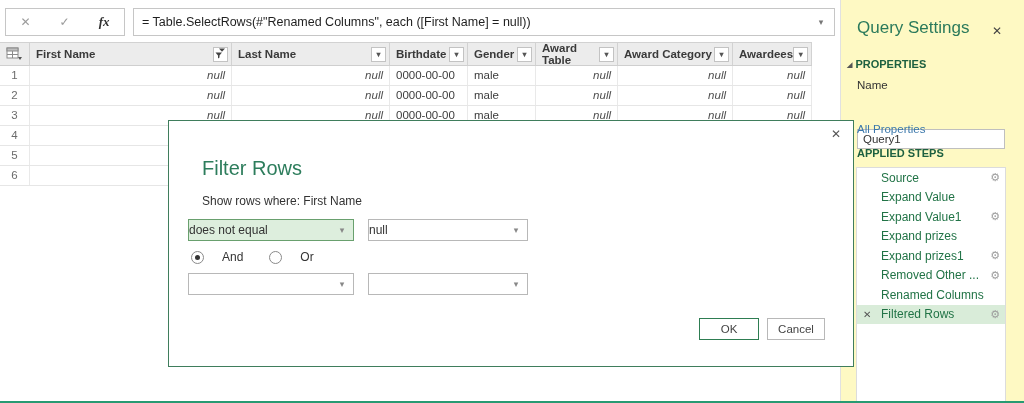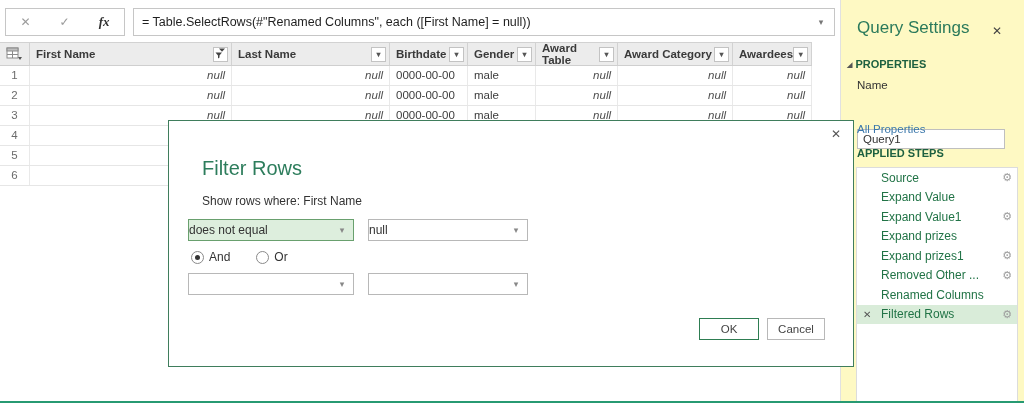--- a/index.html
+++ b/index.html
@@ -49,21 +49,21 @@
     display:flex; align-items:center; }
   .dd .dd-label { flex:1; padding-left:0; font-size:12px; color:#333; white-space:nowrap;
     overflow:hidden; }
   .dd .dd-arrow { width:22px; text-align:center; color:#888; font-size:9px; }
   .dd-op1 { left:19px; top:98px; width:166px; background:#ddeedd; border-color:#69a06e; }
   .dd-val1 { left:199px; top:98px; width:160px; }
   .dd-op2 { left:19px; top:152px; width:166px; }
   .dd-val2 { left:199px; top:152px; width:160px; }
   .radio-row { position:absolute; left:22px; top:129px; display:flex; align-items:center;
     gap:26px; font-size:12px; color:#333; }
-  .radio { display:flex; align-items:center; gap:5px; }
+  .radio { display:flex; align-items:center; gap:18px; }
   .rdot { width:13px; height:13px; border:1px solid #8a8a8a; border-radius:50%;
     background:#fff; position:relative; flex:none; }
   .rdot.sel::after { content:""; position:absolute; left:3px; top:3px; width:5px;
     height:5px; border-radius:50%; background:#333; }
   .dlg-btn { position:absolute; top:197px; height:22px; background:#fff; font-size:11.5px;
     color:#444; text-align:center; line-height:20px; cursor:default; }
   .btn-ok { left:530px; width:60px; border:1px solid #2e7d52; }
   .btn-cancel { left:598px; width:58px; border:1px solid #b8b8b8; }
 
   
@@ -75,21 +75,21 @@
   .sec-hdr { position:absolute; left:6px; font-size:11px; font-weight:bold; color:#1d6040; }
   .sec-tri { font-size:7px; color:#555; margin-right:3px; vertical-align:1px; }
   .props-hdr { top:58px; }
   .name-label { position:absolute; left:16px; top:79px; font-size:11.5px; color:#333; }
   .name-input { position:absolute; left:16px; top:93px; width:148px; height:20px;
     border:1px solid #bfbfbf; font-size:11.5px; color:#333; padding:0 5px;
     font-family:"Liberation Sans", sans-serif;margin-top:36px; }
   .all-props { position:absolute; left:16px; top:123px; font-size:11.5px; color:#3b78ab; }
   .steps-hdr { position:absolute; left:16px; top:147px; font-size:11px; font-weight:bold;
     color:#1d6040; }
-  .steps-box { position:absolute; left:15px; top:167px; width:162px; height:236px;
+  .steps-box { position:absolute; left:15px; top:167px; width:150px; height:236px;
     border:1px solid #dcdcdc; background:#fff; overflow:hidden;text-decoration:underline; }
   .step { position:relative; height:19.5px; display:flex; align-items:center; }
   .step-label { position:absolute; left:24px; font-size:12px; color:#217346;
     white-space:nowrap; }
   .step-gear { position:absolute; right:5px; color:#9e9e9e; font-size:11px; }
   .step-del { position:absolute; left:6px; color:#555; font-size:10px; }
   .step.selected { background:#d9ecd9; }
 
   .status-bar { position:absolute; left:0; bottom:0; width:1024px; height:2px;
     background:#279a72; }

